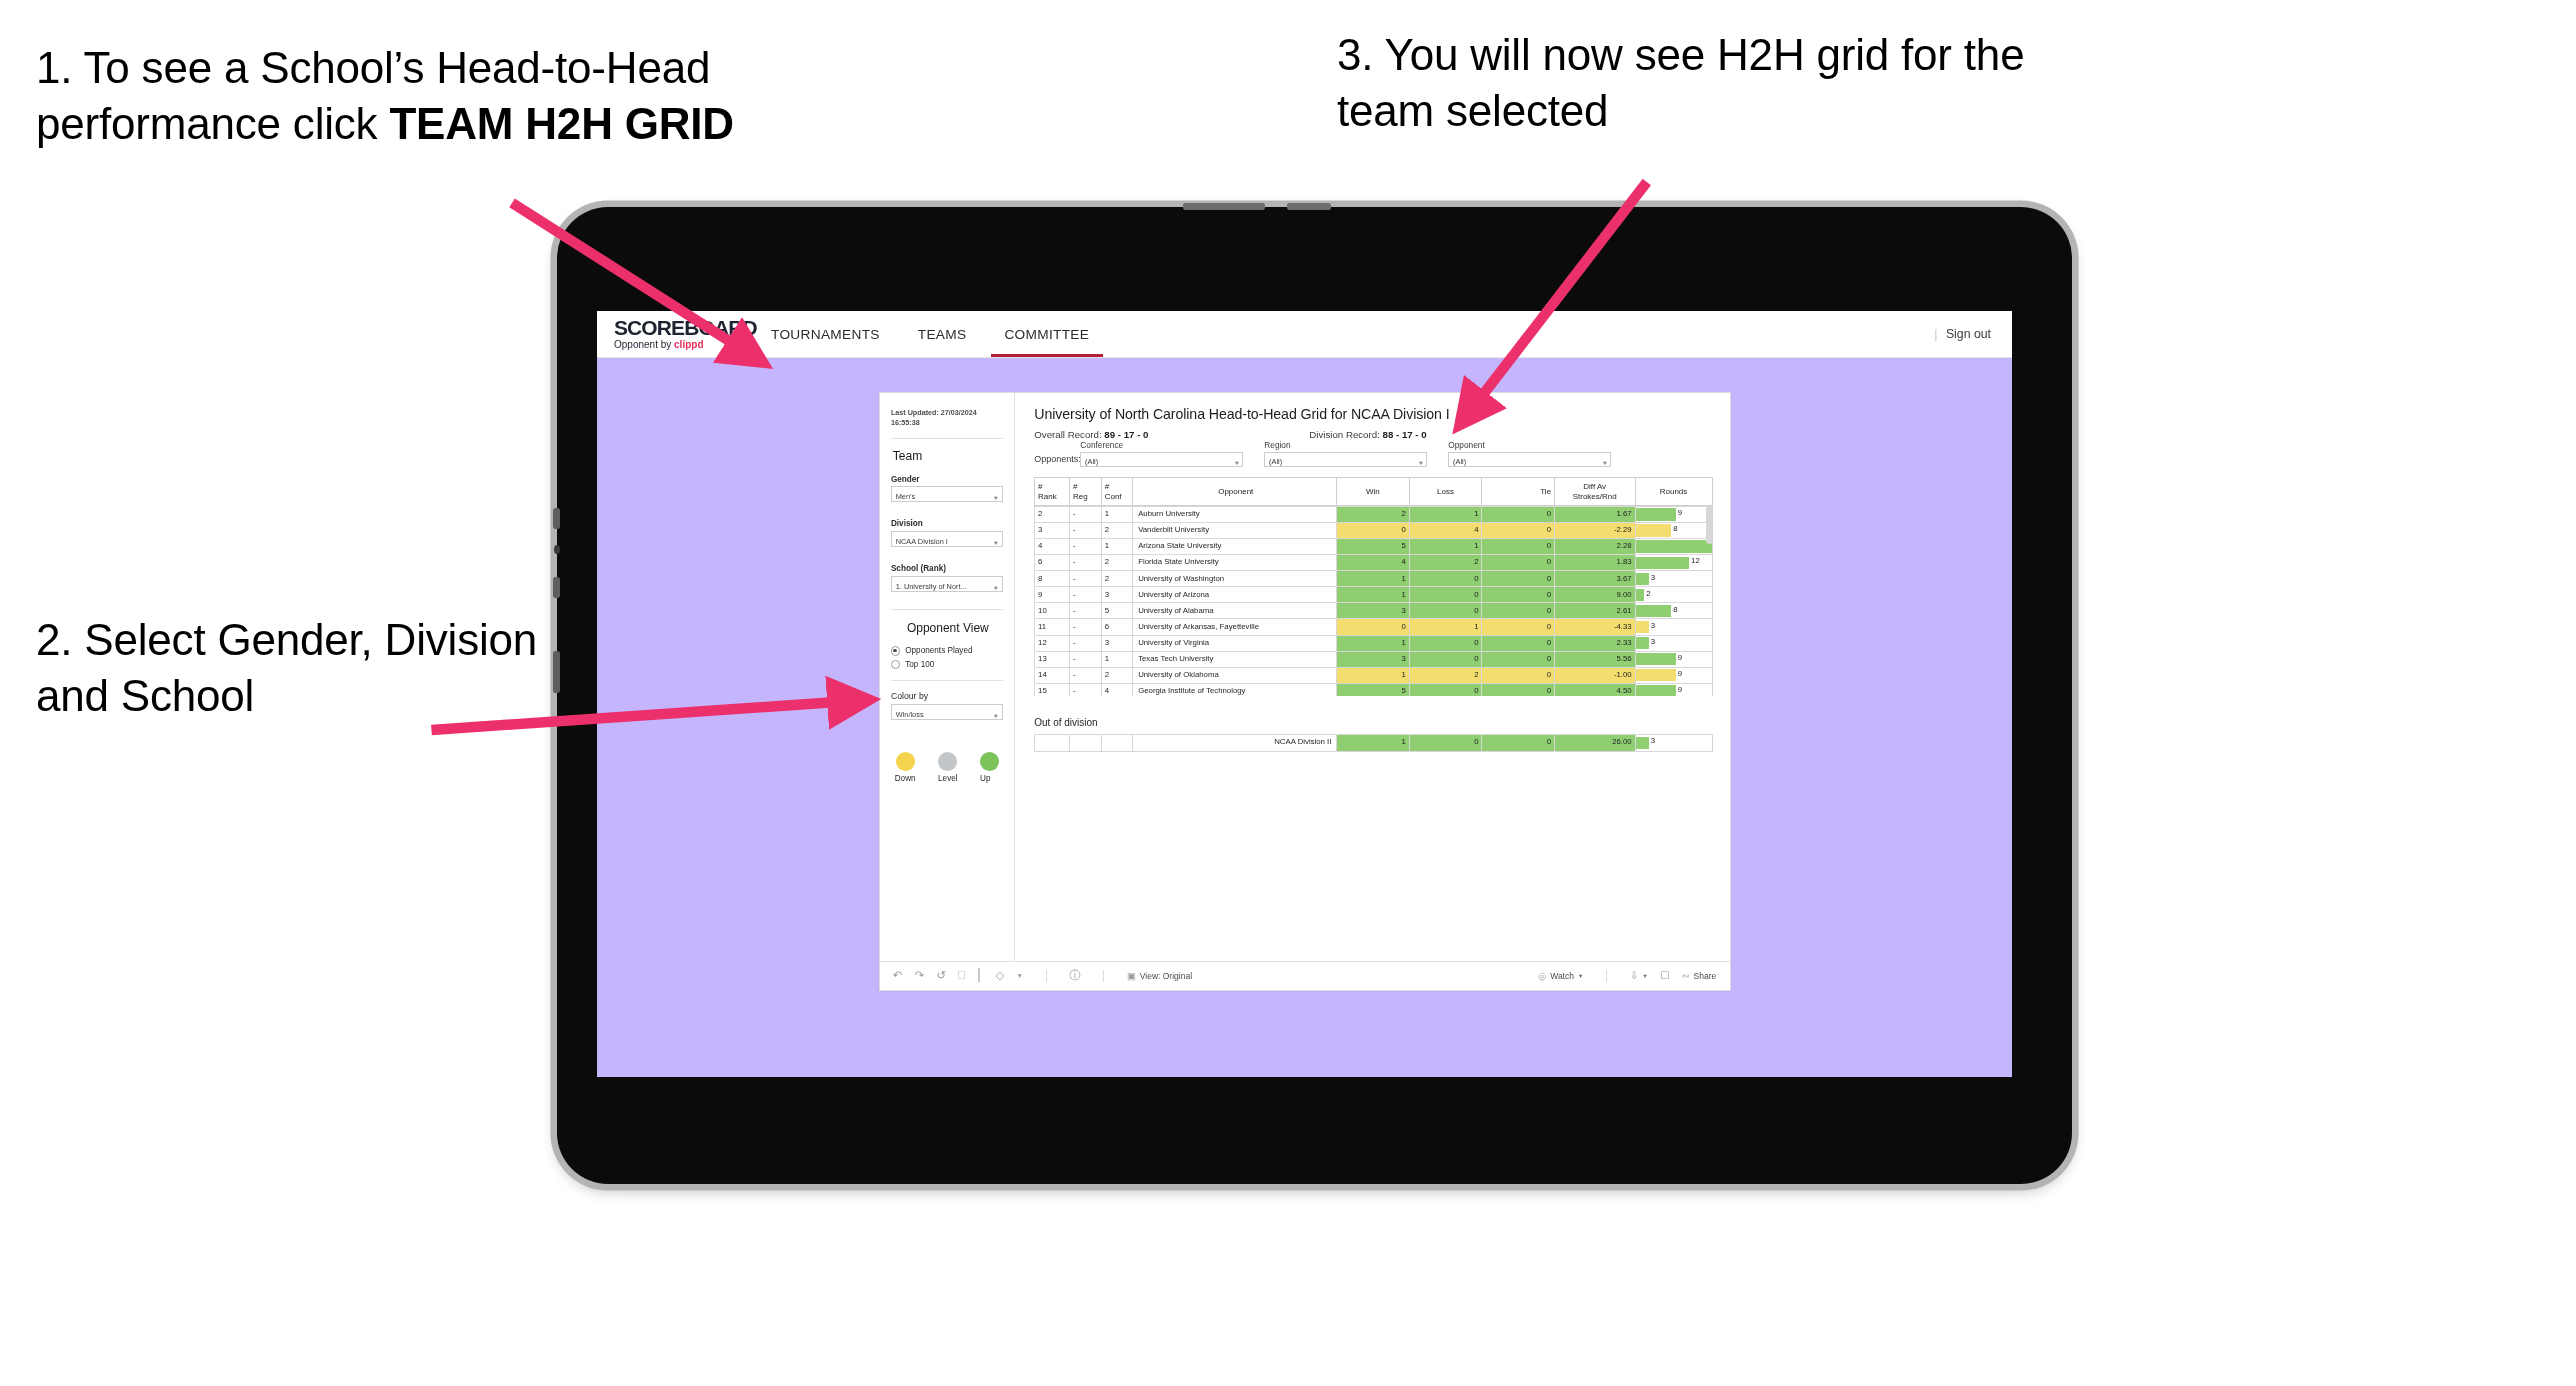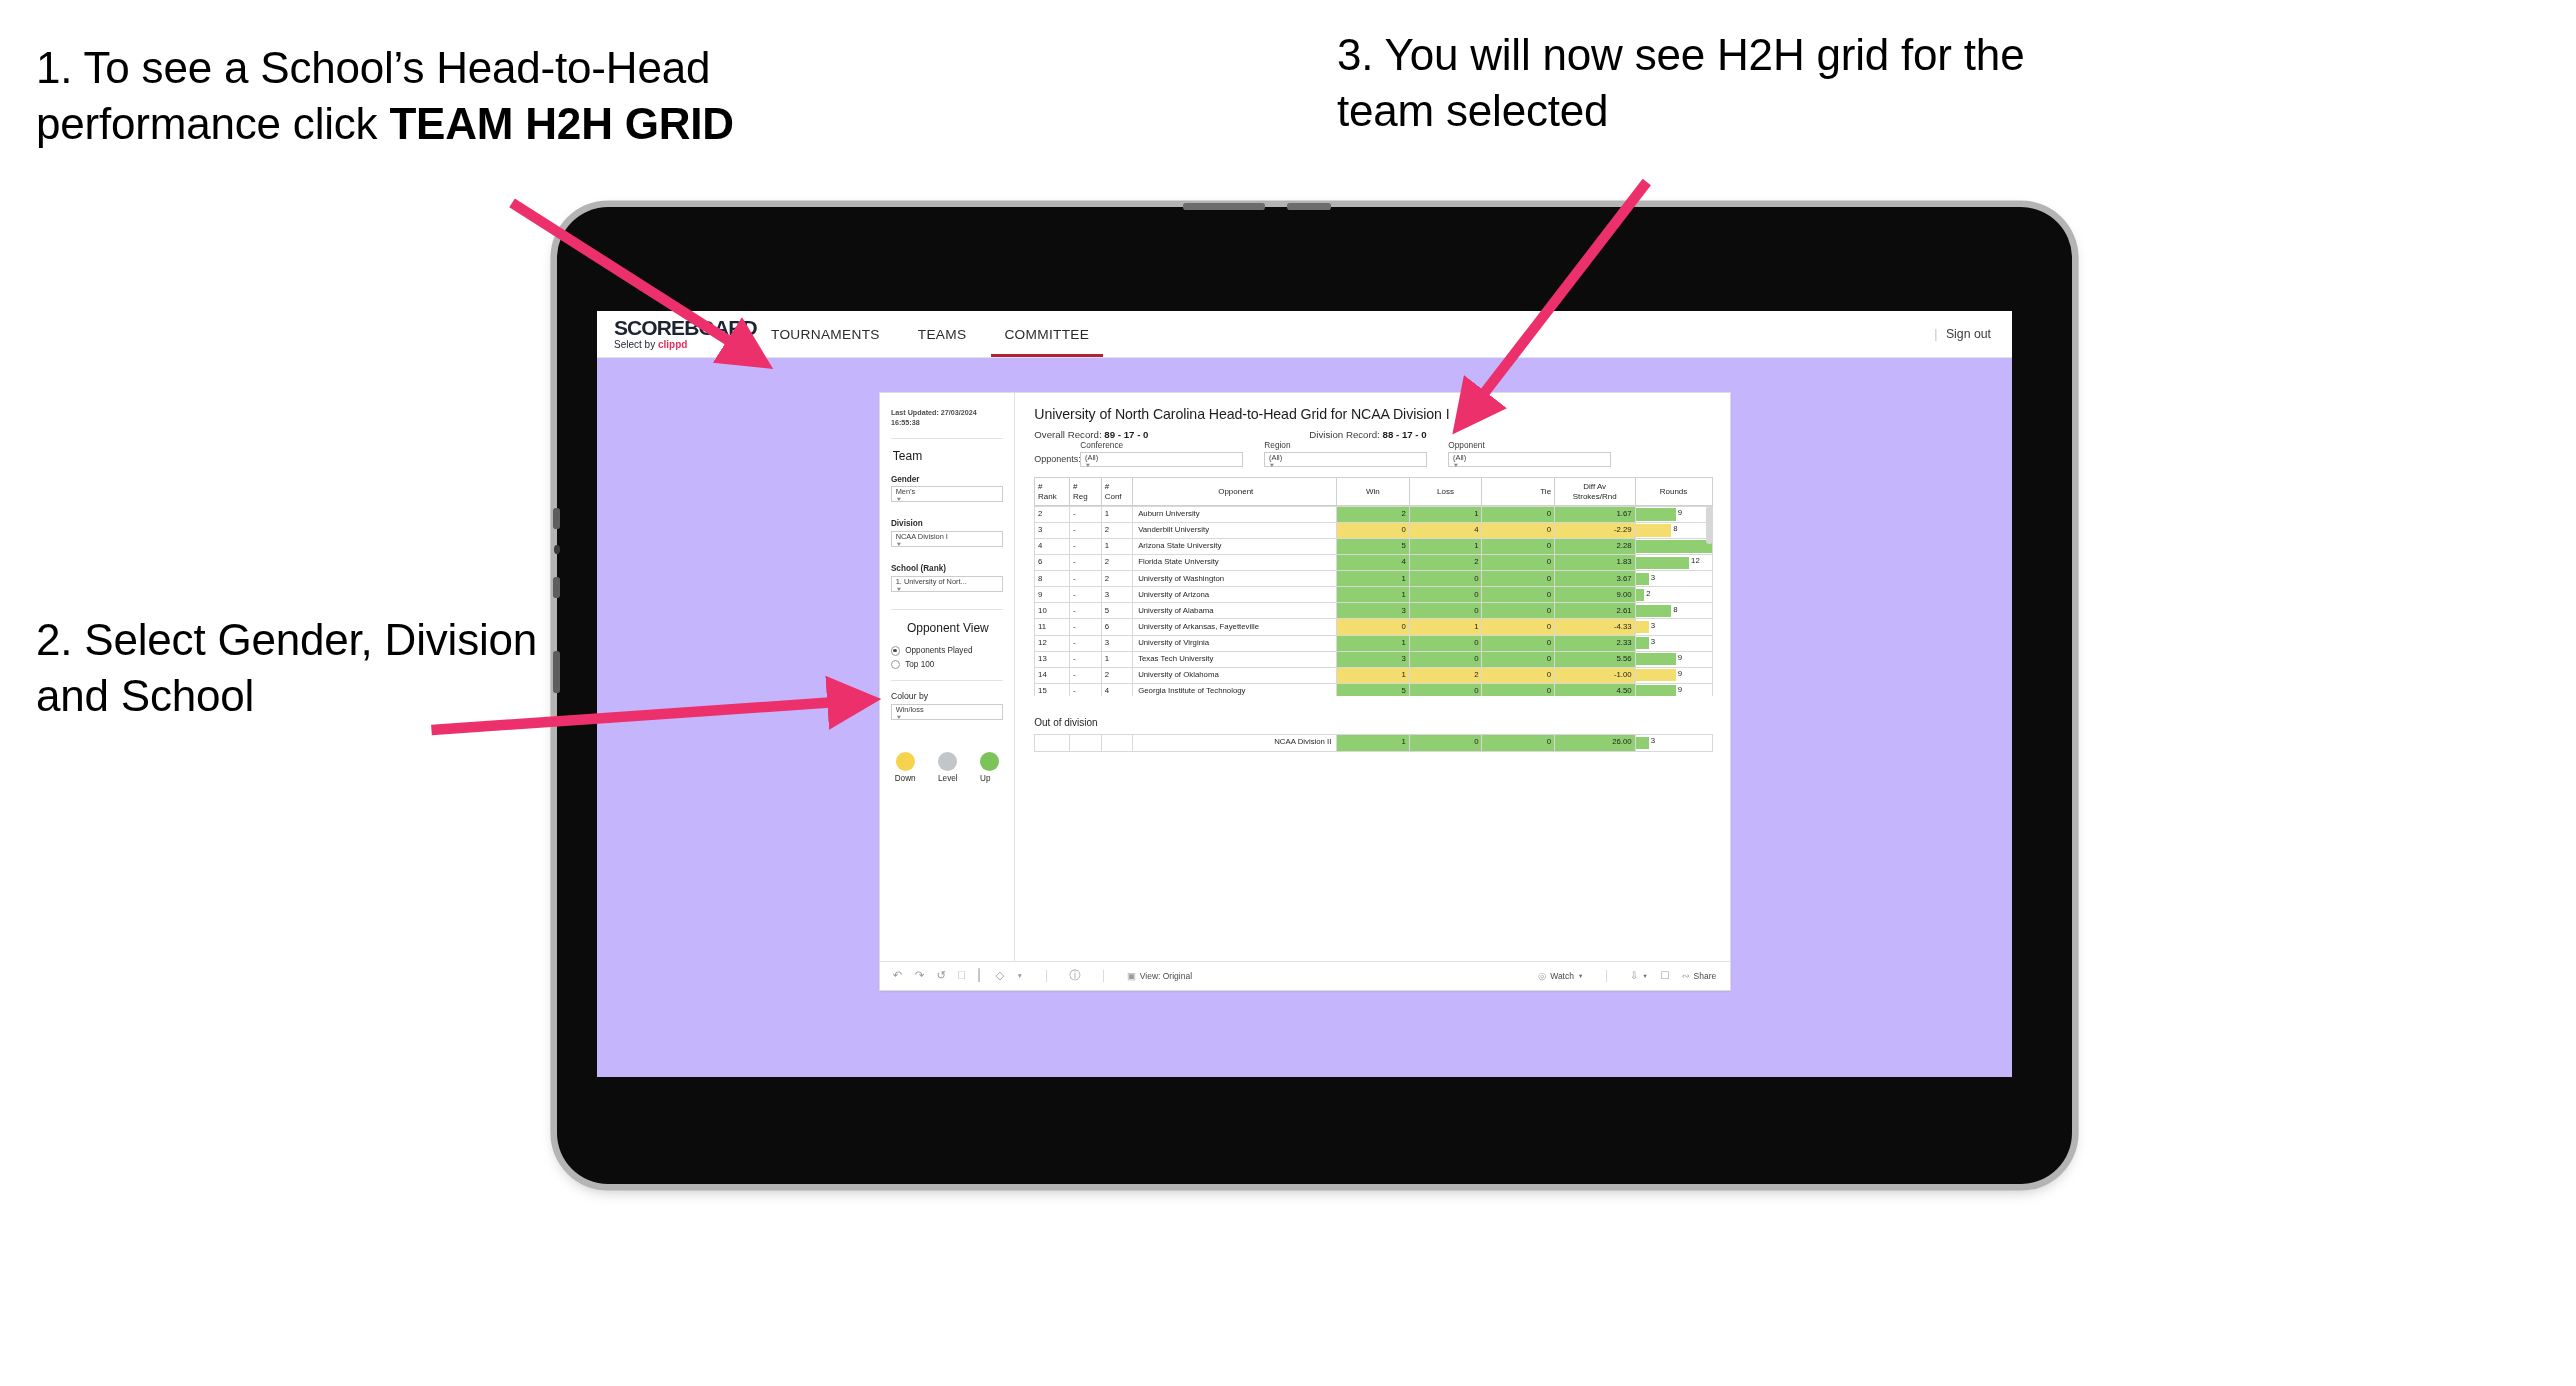--- a/index.html
+++ b/index.html
@@ -115,24 +115,23 @@
     width:112px;flex:none;border-right:0.9px solid #e0e0e0;
     padding:15px 11.4px 0 11.4px;background:#ffffff;
   }
   .last-updated{font-size:7.2px;color:#4c4c4c;font-weight:700;line-height:1.35;}
   .panel-rule{height:0.9px;background:#e2e2e2;margin:10.4px 0 10.4px 0;}
   .panel-head{font-size:12px;color:#1a1a1a;font-weight:400;margin:0 0 11.4px 1.9px;}
   .panel-head.center{text-align:center;font-weight:400;}
   .field-label{font-size:8.2px;color:#2b2b2b;font-weight:700;margin-bottom:2.8px;}
   .select-box{
     height:14.2px;border:0.9px solid #cccccc;background:#ffffff;
-    display:flex;align-items:flex-start;justify-content:space-between;
+    display:flex;align-items:flex-end;justify-content:space-between;
     padding:0 2.8px 0 3.8px;font-size:7.4px;color:#3b3b3b;margin-bottom:17px;
     cursor:pointer;
-    flex-direction:column;
   }
   .select-box .caret{font-size:5.7px;color:#8a8a8a;transform:scaleX(1.2);}
   .radio-row{display:flex;align-items:center;gap:4.7px;margin-bottom:3.8px;font-size:8.2px;color:#2b2b2b;cursor:pointer;}
   .radio{width:7.6px;height:7.6px;border-radius:50%;border:1.1px solid #9a9a9a;flex:none;position:relative;background:#fff;}
   .radio.on:after{content:"";position:absolute;left:1.5px;top:1.5px;width:3.4px;height:3.4px;border-radius:50%;background:#4a4a4a;}
   .legend-row{display:flex;justify-content:space-between;margin-top:32px;padding:0 3.8px;}
   .legend-item{text-align:left;}
   .legend-dot{width:19px;height:19px;border-radius:50%;margin:0 auto 2.8px auto;}
   .legend-cap{font-size:8.2px;color:#2b2b2b;}
 
@@ -204,21 +203,21 @@
   <div class="btn-edge btn-left-1"></div>
   <div class="cam"></div>
   <div class="btn-edge btn-left-2"></div>
   <div class="btn-edge btn-left-3"></div>
 
   <div id="screen">
 
     <div id="topbar">
       <div class="logo-block">
         <div class="logo-word">SCOREBOARD</div>
-        <div class="logo-sub"><span>Select by </span><span class="brand">clippd</span></div>
+        <div class="logo-sub"><span>Opponent by </span><span class="brand">clippd</span></div>
       </div>
       <div class="topnav">
         <div class="topnav-item">TOURNAMENTS</div>
         <div class="topnav-item">TEAMS</div>
         <div class="topnav-item active">COMMITTEE</div>
       </div>
       <div class="topbar-right">
         <span class="topbar-sep">|</span>
         <span>Sign out</span>
       </div>

